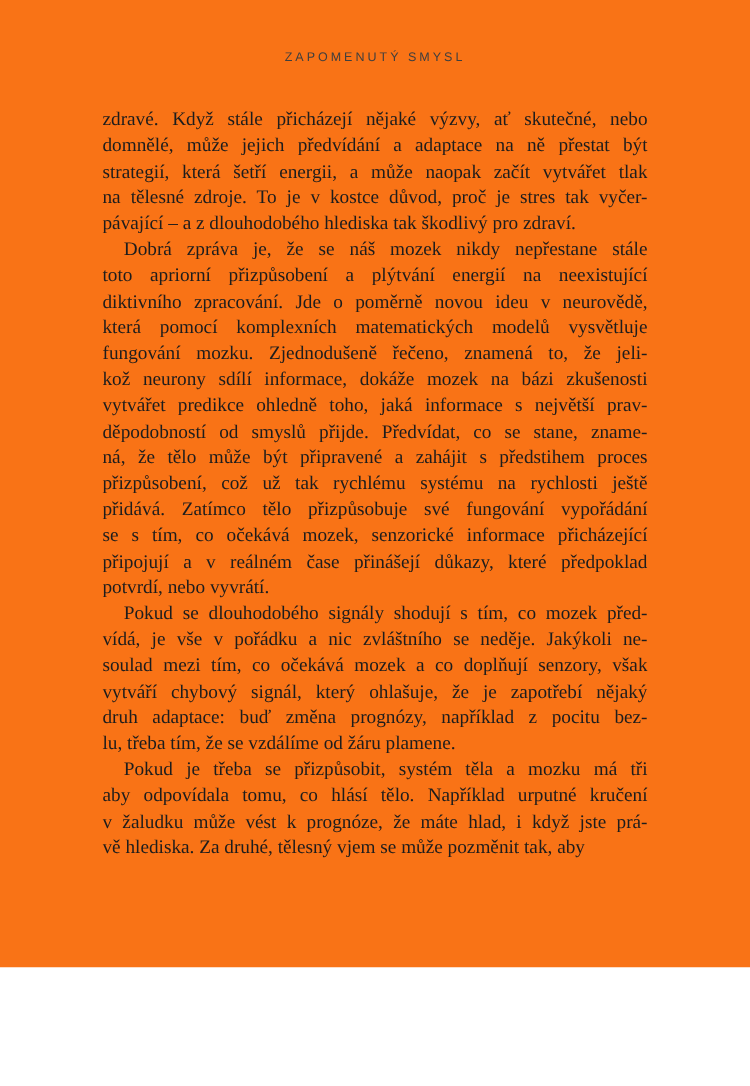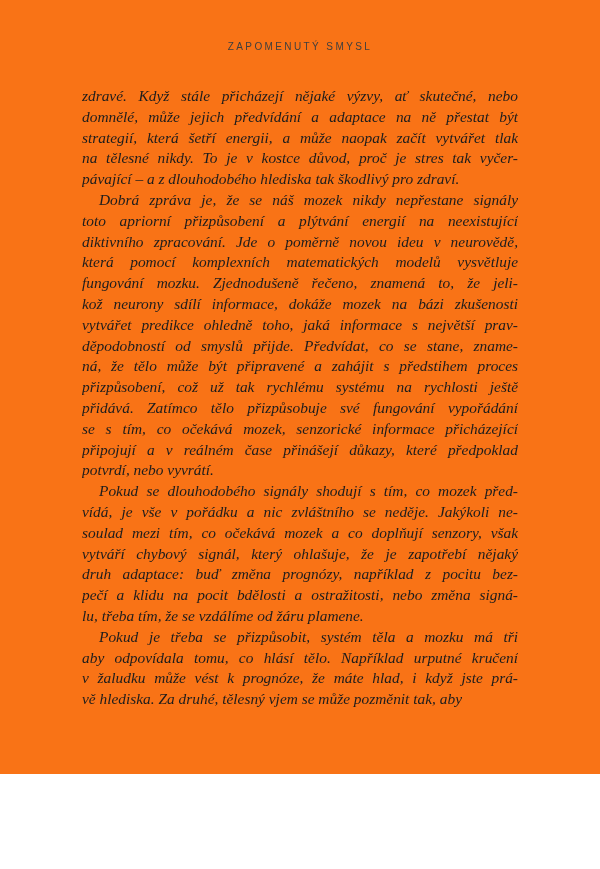--- a/index.html
+++ b/index.html
@@ -32,21 +32,20 @@
     top: 86px;
     width: 436px;
     font-family: "Liberation Serif", "DejaVu Serif", serif;
     font-size: 15.4px;
     line-height: 20.8px;
     color: #1d1d1d;
   }
   .paragraph {
     margin: 0;
     padding: 0;
-    font-style: italic;
   }
   .line {
     height: 20.8px;
     overflow: hidden;
     text-align: justify;
     text-align-last: justify;
     white-space: normal;
   }
   .line.para-end {
     text-align-last: left;
@@ -71,46 +70,45 @@
 <body>
 
 <div class="book-page">
   <div class="running-head">ZAPOMENUTÝ SMYSL</div>
 
   <div class="body-text">
       <div class="paragraph">
         <div class="line">zdravé. Když stále přicházejí nějaké výzvy, ať skutečné, nebo</div>
         <div class="line">domnělé, může jejich předvídání a adaptace na ně přestat být</div>
         <div class="line">strategií, která šetří energii, a může naopak začít vytvářet tlak</div>
-        <div class="line">na tělesné nikdy. To je v kostce důvod, proč je stres tak vyčer-</div>
+        <div class="line">na tělesné zdroje. To je v kostce důvod, proč je stres tak vyčer-</div>
         <div class="line para-end">pávající – a z dlouhodobého hlediska tak škodlivý pro zdraví.</div>
       </div>
       <div class="paragraph">
-        <div class="line indent">Dobrá zpráva je, že se náš mozek nikdy nepřestane signály</div>
+        <div class="line indent">Dobrá zpráva je, že se náš mozek nikdy nepřestane stále</div>
         <div class="line">toto apriorní přizpůsobení a plýtvání energií na neexistující</div>
         <div class="line">diktivního zpracování. Jde o poměrně novou ideu v neurovědě,</div>
         <div class="line">která pomocí komplexních matematických modelů vysvětluje</div>
         <div class="line">fungování mozku. Zjednodušeně řečeno, znamená to, že jeli-</div>
         <div class="line">kož neurony sdílí informace, dokáže mozek na bázi zkušenosti</div>
         <div class="line">vytvářet predikce ohledně toho, jaká informace s největší prav-</div>
         <div class="line">děpodobností od smyslů přijde. Předvídat, co se stane, zname-</div>
         <div class="line">ná, že tělo může být připravené a zahájit s předstihem proces</div>
         <div class="line">přizpůsobení, což už tak rychlému systému na rychlosti ještě</div>
         <div class="line">přidává. Zatímco tělo přizpůsobuje své fungování vypořádání</div>
         <div class="line">se s tím, co očekává mozek, senzorické informace přicházející</div>
         <div class="line">připojují a v reálném čase přinášejí důkazy, které předpoklad</div>
         <div class="line para-end">potvrdí, nebo vyvrátí.</div>
       </div>
       <div class="paragraph">
         <div class="line indent">Pokud se dlouhodobého signály shodují s tím, co mozek před-</div>
         <div class="line">vídá, je vše v pořádku a nic zvláštního se neděje. Jakýkoli ne-</div>
         <div class="line">soulad mezi tím, co očekává mozek a co doplňují senzory, však</div>
         <div class="line">vytváří chybový signál, který ohlašuje, že je zapotřebí nějaký</div>
         <div class="line">druh adaptace: buď změna prognózy, například z pocitu bez-</div>
-        <div class="line">pečí a klidu na pocit bdělosti a ostražitosti, nebo změna signá-</div>
         <div class="line para-end">lu, třeba tím, že se vzdálíme od žáru plamene.</div>
       </div>
       <div class="paragraph">
         <div class="line indent">Pokud je třeba se přizpůsobit, systém těla a mozku má tři</div>
         <div class="line">aby odpovídala tomu, co hlásí tělo. Například urputné kručení</div>
         <div class="line">v žaludku může vést k prognóze, že máte hlad, i když jste prá-</div>
         <div class="line para-end">vě hlediska. Za druhé, tělesný vjem se může pozměnit tak, aby</div>
       </div>
     </div>
 

